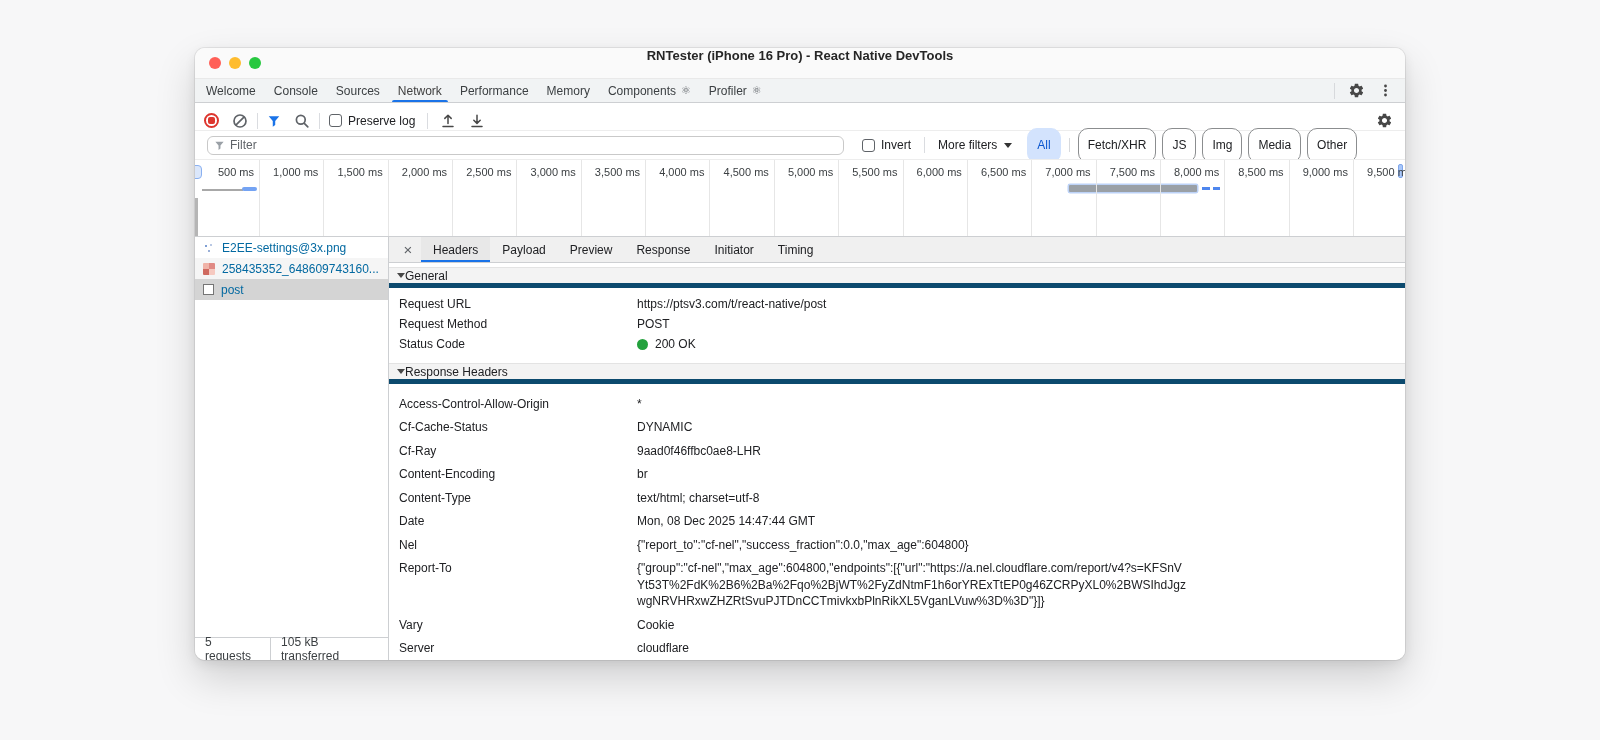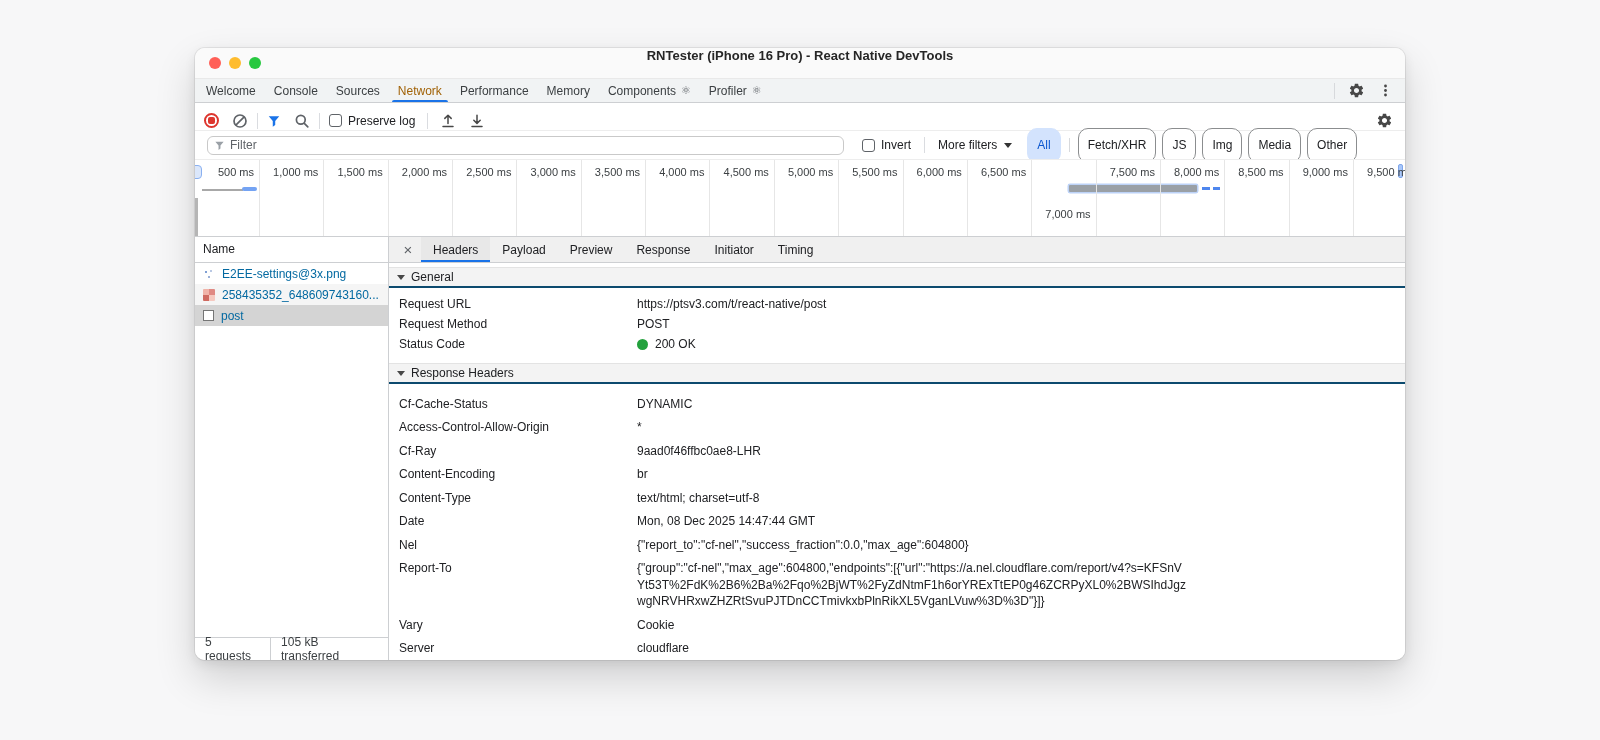--- a/index.html
+++ b/index.html
@@ -15,21 +15,21 @@
               display:flex; justify-content:center; }
   .traffic { position:absolute; left:14px; top:0; bottom:0; display:flex; align-items:center; gap:8px; }
   .tl { width:12px; height:12px; border-radius:50%; }
   .tl.red{ background:#ff5f57; } .tl.yellow{ background:#febc2e; } .tl.green{ background:#28c840; }
   .wtitle { font-size:13px; font-weight:700; color:#262626; }
 
   
   .tabbar { height:24px; flex:none; background:#f1f3f4; border-bottom:1px solid #cdcfd2; display:flex; align-items:stretch; padding-left:2px; }
   .tab { display:flex; align-items:center; padding:0 9px; font-size:12px; color:#3c4043; position:relative; cursor:default; }
   .tab .atom { margin-left:5px; font-size:11px; color:#5f6368; }
-  .tab.active { color:#a16207; }
+  .tab.active { color:#404040; }
   .tab.active::after { content:""; position:absolute; left:3px; right:3px; bottom:0; height:2.5px; background:#1a73e8; border-radius:2px 2px 0 0; }
   .tabbar-right { margin-left:auto; display:flex; align-items:center; padding-right:12px; gap:13px; }
   .vsep { width:1px; height:16px; background:#d7d9dc; }
   .iconbtn { display:flex; align-items:center; justify-content:center; }
 
   
   .nettoolbar { height:28px; flex:none; background:#fff; border-bottom:1px solid #ededed; display:flex; align-items:center; padding:8px 12px 0 9px; }
   .rec-outer { width:15px; height:15px; border:2px solid #dd362e; border-radius:50%; display:flex; align-items:center; justify-content:center; }
   .rec-inner { width:7px; height:7px; background:#dd362e; border-radius:2px; }
   .nt-gap { margin-left:13px; }
@@ -82,22 +82,22 @@
   .summarybar .sep { width:1px; align-self:stretch; background:#cdcfd2; }
 
   .detailpanel { flex:1; display:flex; flex-direction:column; min-width:0; background:#fff; }
   .dtabs { height:26px; flex:none; background:#f0f0f0; border-bottom:1px solid #cdcfd2; display:flex; align-items:stretch; padding-left:6px; }
   .dclose { width:26px; display:flex; align-items:center; justify-content:center; font-size:15px; color:#5f6368; }
   .dtab { display:flex; align-items:center; padding:0 12px; font-size:12px; color:#202124; position:relative; }
   .dtab.active { background:#e8e8e8; }
   .dtab.active::after { content:""; position:absolute; left:0; right:0; bottom:0; height:2.5px; background:#1a73e8; }
 
   .dcontent { flex:1; overflow:hidden; padding-top:4px; }
-  .section-header { height:21px; background:#f3f3f3; border-top:1px solid #e3e3e3; border-bottom:2px solid #0c4a6e;
-                    display:flex; align-items:center; padding-left:8px; gap:6px; font-size:12px; color:#202124; }
+  .section-header { height:21px; background:#f3f3f3; border-top:1px solid #e3e3e3; border-bottom:5px solid #0c4a6e;
+                    display:flex; align-items:center; padding-left:8px; font-size:12px; color:#202124; }
   .tri { width:0; height:0; border-left:4px solid transparent; border-right:4px solid transparent; border-top:5px solid #474747; }
   .gen-rows { padding:6px 0 9px; }
   .gen-row { display:flex; padding:3px 0; font-size:12px; line-height:14px; }
   .gen-row .hlabel { width:248px; flex:none; padding-left:10px; }
   .gen-row .hvalue { word-break:break-all; max-width:560px; }
   .statusdot { display:inline-block; width:11px; height:11px; border-radius:50%; background:#23a13d; margin-right:7px; vertical-align:-2px; }
   .resp-rows { padding:8px 0 0; }
   .resp-row { display:flex; padding:3.5px 0; font-size:12px; line-height:16.5px; }
   .resp-row .hlabel { width:248px; flex:none; padding-left:10px; }
   .resp-row .hvalue { max-width:552px; word-break:break-all; }
@@ -261,35 +261,34 @@
       <div class="ticklabel" style="left: 501.8px;">4,500 ms</div>
       <div class="gridline" style="left: 643.15px;"></div>
       <div class="ticklabel" style="left: 566.15px;">5,000 ms</div>
       <div class="gridline" style="left: 707.5px;"></div>
       <div class="ticklabel" style="left: 630.5px;">5,500 ms</div>
       <div class="gridline" style="left: 771.85px;"></div>
       <div class="ticklabel" style="left: 694.85px;">6,000 ms</div>
       <div class="gridline" style="left: 836.2px;"></div>
       <div class="ticklabel" style="left: 759.2px;">6,500 ms</div>
       <div class="gridline" style="left: 900.55px;"></div>
-      <div class="ticklabel" style="left: 823.55px; margin-top: 42px;">7,000 ms</div>
+      <div class="ticklabel" style="left: 823.55px;">7,000 ms</div>
       <div class="gridline" style="left: 964.9px;"></div>
       <div class="ticklabel" style="left: 887.9px;">7,500 ms</div>
       <div class="gridline" style="left: 1029.25px;"></div>
       <div class="ticklabel" style="left: 952.25px;">8,000 ms</div>
       <div class="gridline" style="left: 1093.6px;"></div>
       <div class="ticklabel" style="left: 1016.6px;">8,500 ms</div>
       <div class="gridline" style="left: 1157.95px;"></div>
       <div class="ticklabel" style="left: 1080.95px;">9,000 ms</div>
       <div class="ticklabel" style="left: 1145.3px;">9,500 ms</div>
     </div>
 
   <div class="content">
     <div class="leftpanel">
-      <div class="name-header">Name</div>
       <div class="reqrows" id="req-rows">
           <div class="reqrow">
             <span class="ric img-faint"></span>
             <span>E2EE-settings@3x.png</span>
           </div>
           <div class="reqrow striped">
             <span class="ric img-thumb"></span>
             <span>258435352_648609743160...</span>
           </div>
           <div class="reqrow selected">
@@ -334,28 +333,28 @@
               <span class="hlabel">Status Code</span>
               <span class="hvalue"><span class="statusdot" style="background: rgb(35, 161, 61);"></span>200 OK</span>
             </div>
           </div>
         <div class="section-header">
           <span class="tri"></span>
           <span>Response Headers</span>
         </div>
         <div class="resp-rows" id="resp-rows">
             <div class="resp-row">
+              <span class="hlabel">Access-Control-Allow-Origin</span>
+              <span class="hvalue">*</span>
+            </div>
+            <div class="resp-row">
               <span class="hlabel">Cf-Cache-Status</span>
               <span class="hvalue">DYNAMIC</span>
             </div>
             <div class="resp-row">
-              <span class="hlabel">Access-Control-Allow-Origin</span>
-              <span class="hvalue">*</span>
-            </div>
-            <div class="resp-row">
               <span class="hlabel">Cf-Ray</span>
               <span class="hvalue">9aad0f46ffbc0ae8-LHR</span>
             </div>
             <div class="resp-row">
               <span class="hlabel">Content-Encoding</span>
               <span class="hvalue">br</span>
             </div>
             <div class="resp-row">
               <span class="hlabel">Content-Type</span>
               <span class="hvalue">text/html; charset=utf-8</span>

